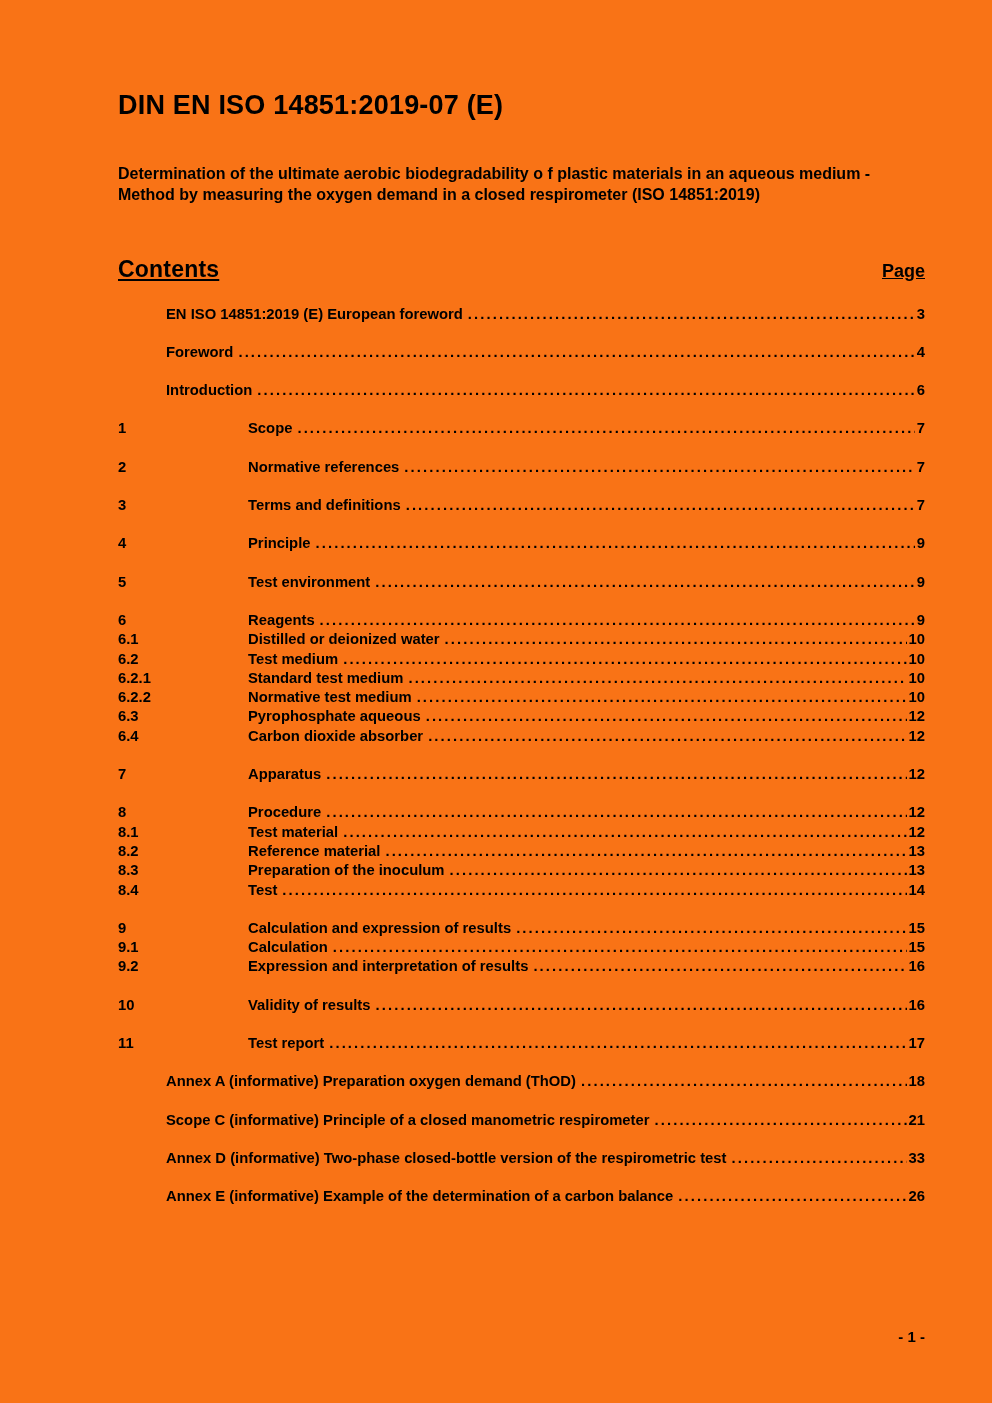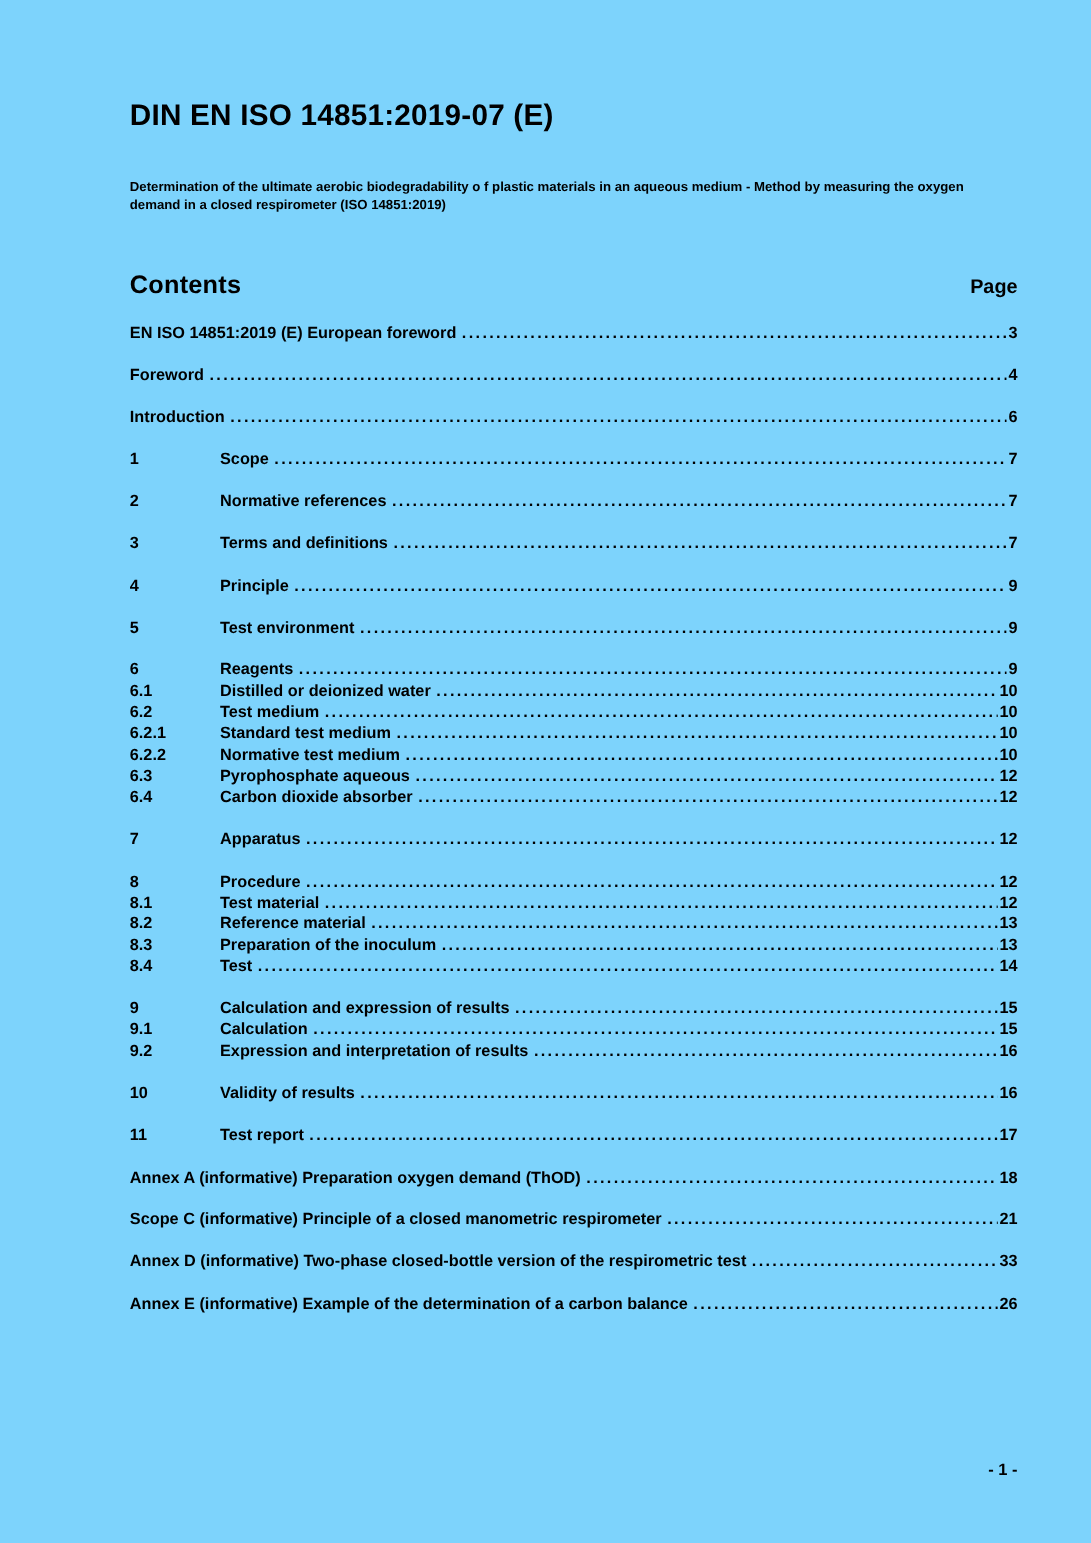--- a/index.html
+++ b/index.html
@@ -10,43 +10,44 @@
     background: #ffffff;
     color: #000000;
     font-family: "Liberation Sans", sans-serif;
     font-weight: bold;
     -webkit-font-smoothing: antialiased;
   }
   .page {
     position: relative;
     width: 992px;
     height: 1403px;
-    background: #7dd3fc;
+    background: #f97316;
     overflow: hidden;
   }
   .content {
     padding: 90px 67px 0 118px;
   }
   .doc-title {
     font-size: 27px;
     line-height: 1.15;
     margin: 0 0 0 0;
     letter-spacing: 0.2px;
   }
   .doc-subtitle {
     margin-top: 42px;
-    font-size: 12px;
+    font-size: 16px;
     line-height: 1.33;
     max-width: 790px;
   }
   .contents-row {
     margin-top: 50px;
     display: flex;
     justify-content: space-between;
     align-items: baseline;
+    text-decoration: underline;
   }
   .contents-title {
     font-size: 23px;
     letter-spacing: 0.2px;
   }
   .page-label {
     font-size: 18px;
   }
   .toc {
     margin-top: 22px;
@@ -61,20 +62,21 @@
     margin-top: 19px;
   }
   .toc-row .num {
     flex: 0 0 82px;
     white-space: nowrap;
   }
   .toc-row .label {
     flex: 0 0 auto;
     white-space: nowrap;
     padding-right: 5px;
+    margin-left: 48px;
   }
   .toc-row .leader {
     flex: 1 1 auto;
     min-width: 0;
     overflow: hidden;
     white-space: nowrap;
     margin-right: 2px;
   }
   .toc-row .leader::after {
     content: ". . . . . . . . . . . . . . . . . . . . . . . . . . . . . . . . . . . . . . . . . . . . . . . . . . . . . . . . . . . . . . . . . . . . . . . . . . . . . . . . . . . . . . . . . . . . . . . . . . . . . . . . . . . . . . . . . . . . . . . . . . . . . . . . . . . . . . . . . . . . . . . . . . . . . . . . . . . . . . . . . . . . . . . . . . . .";

